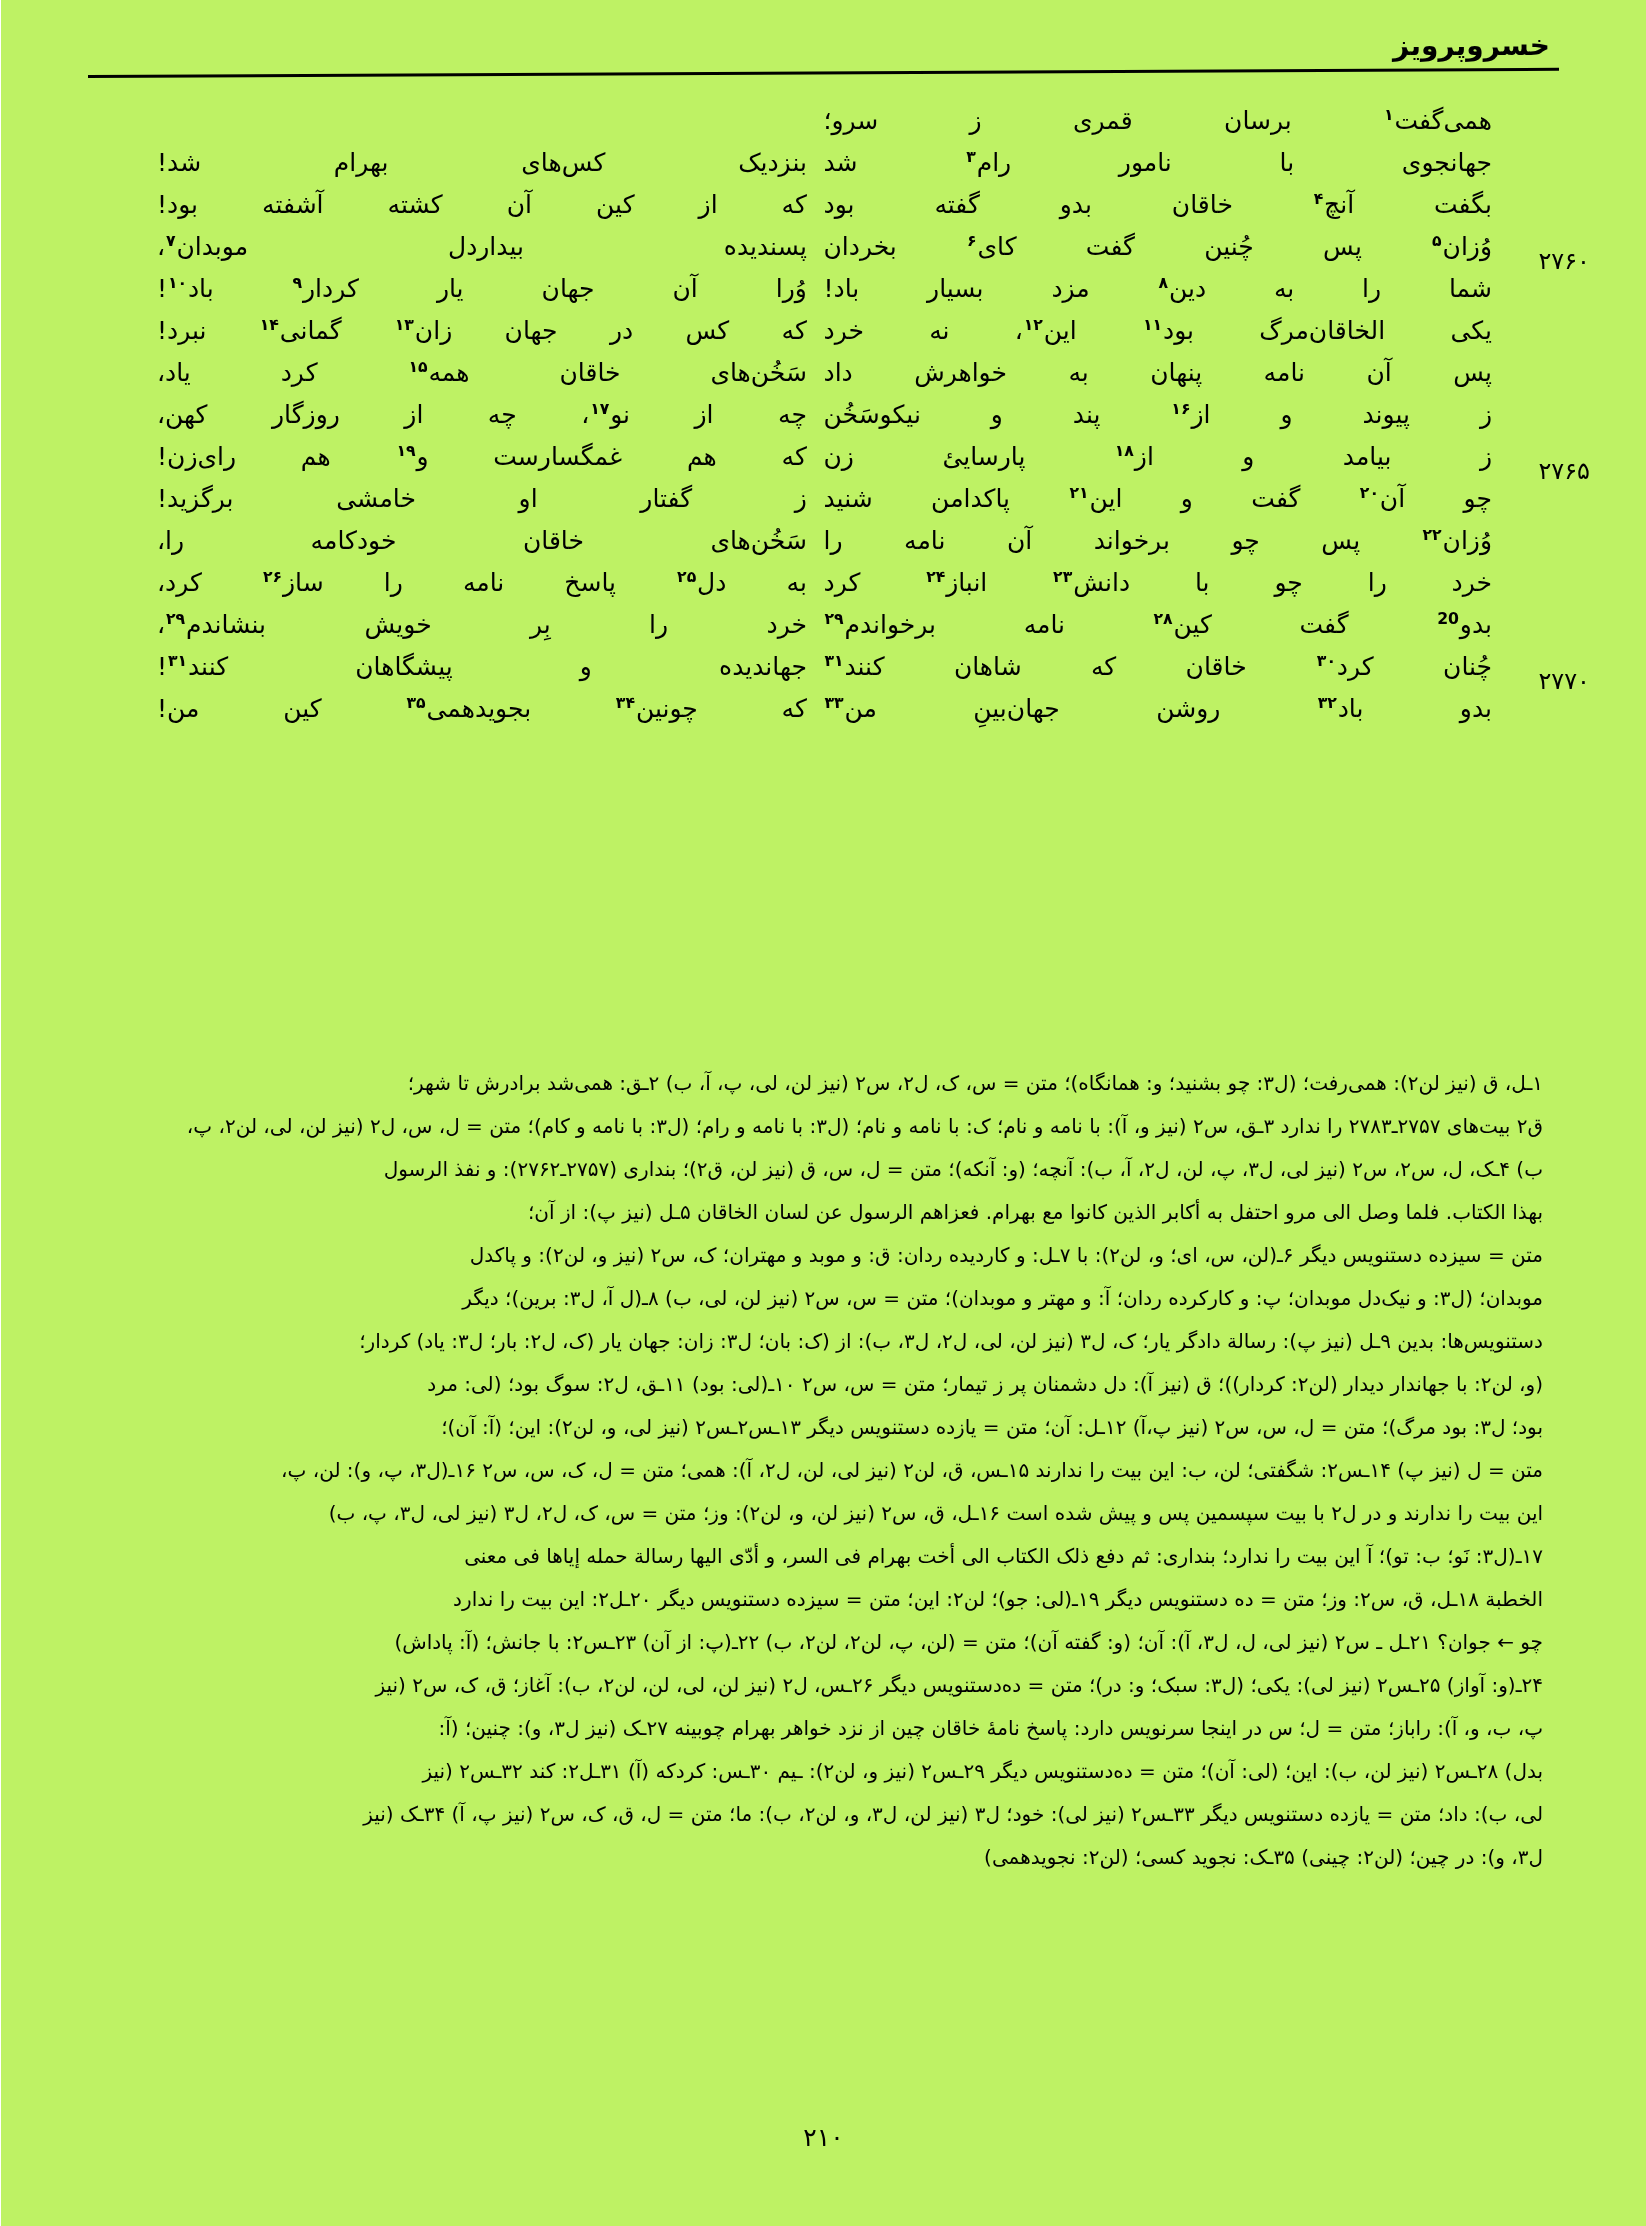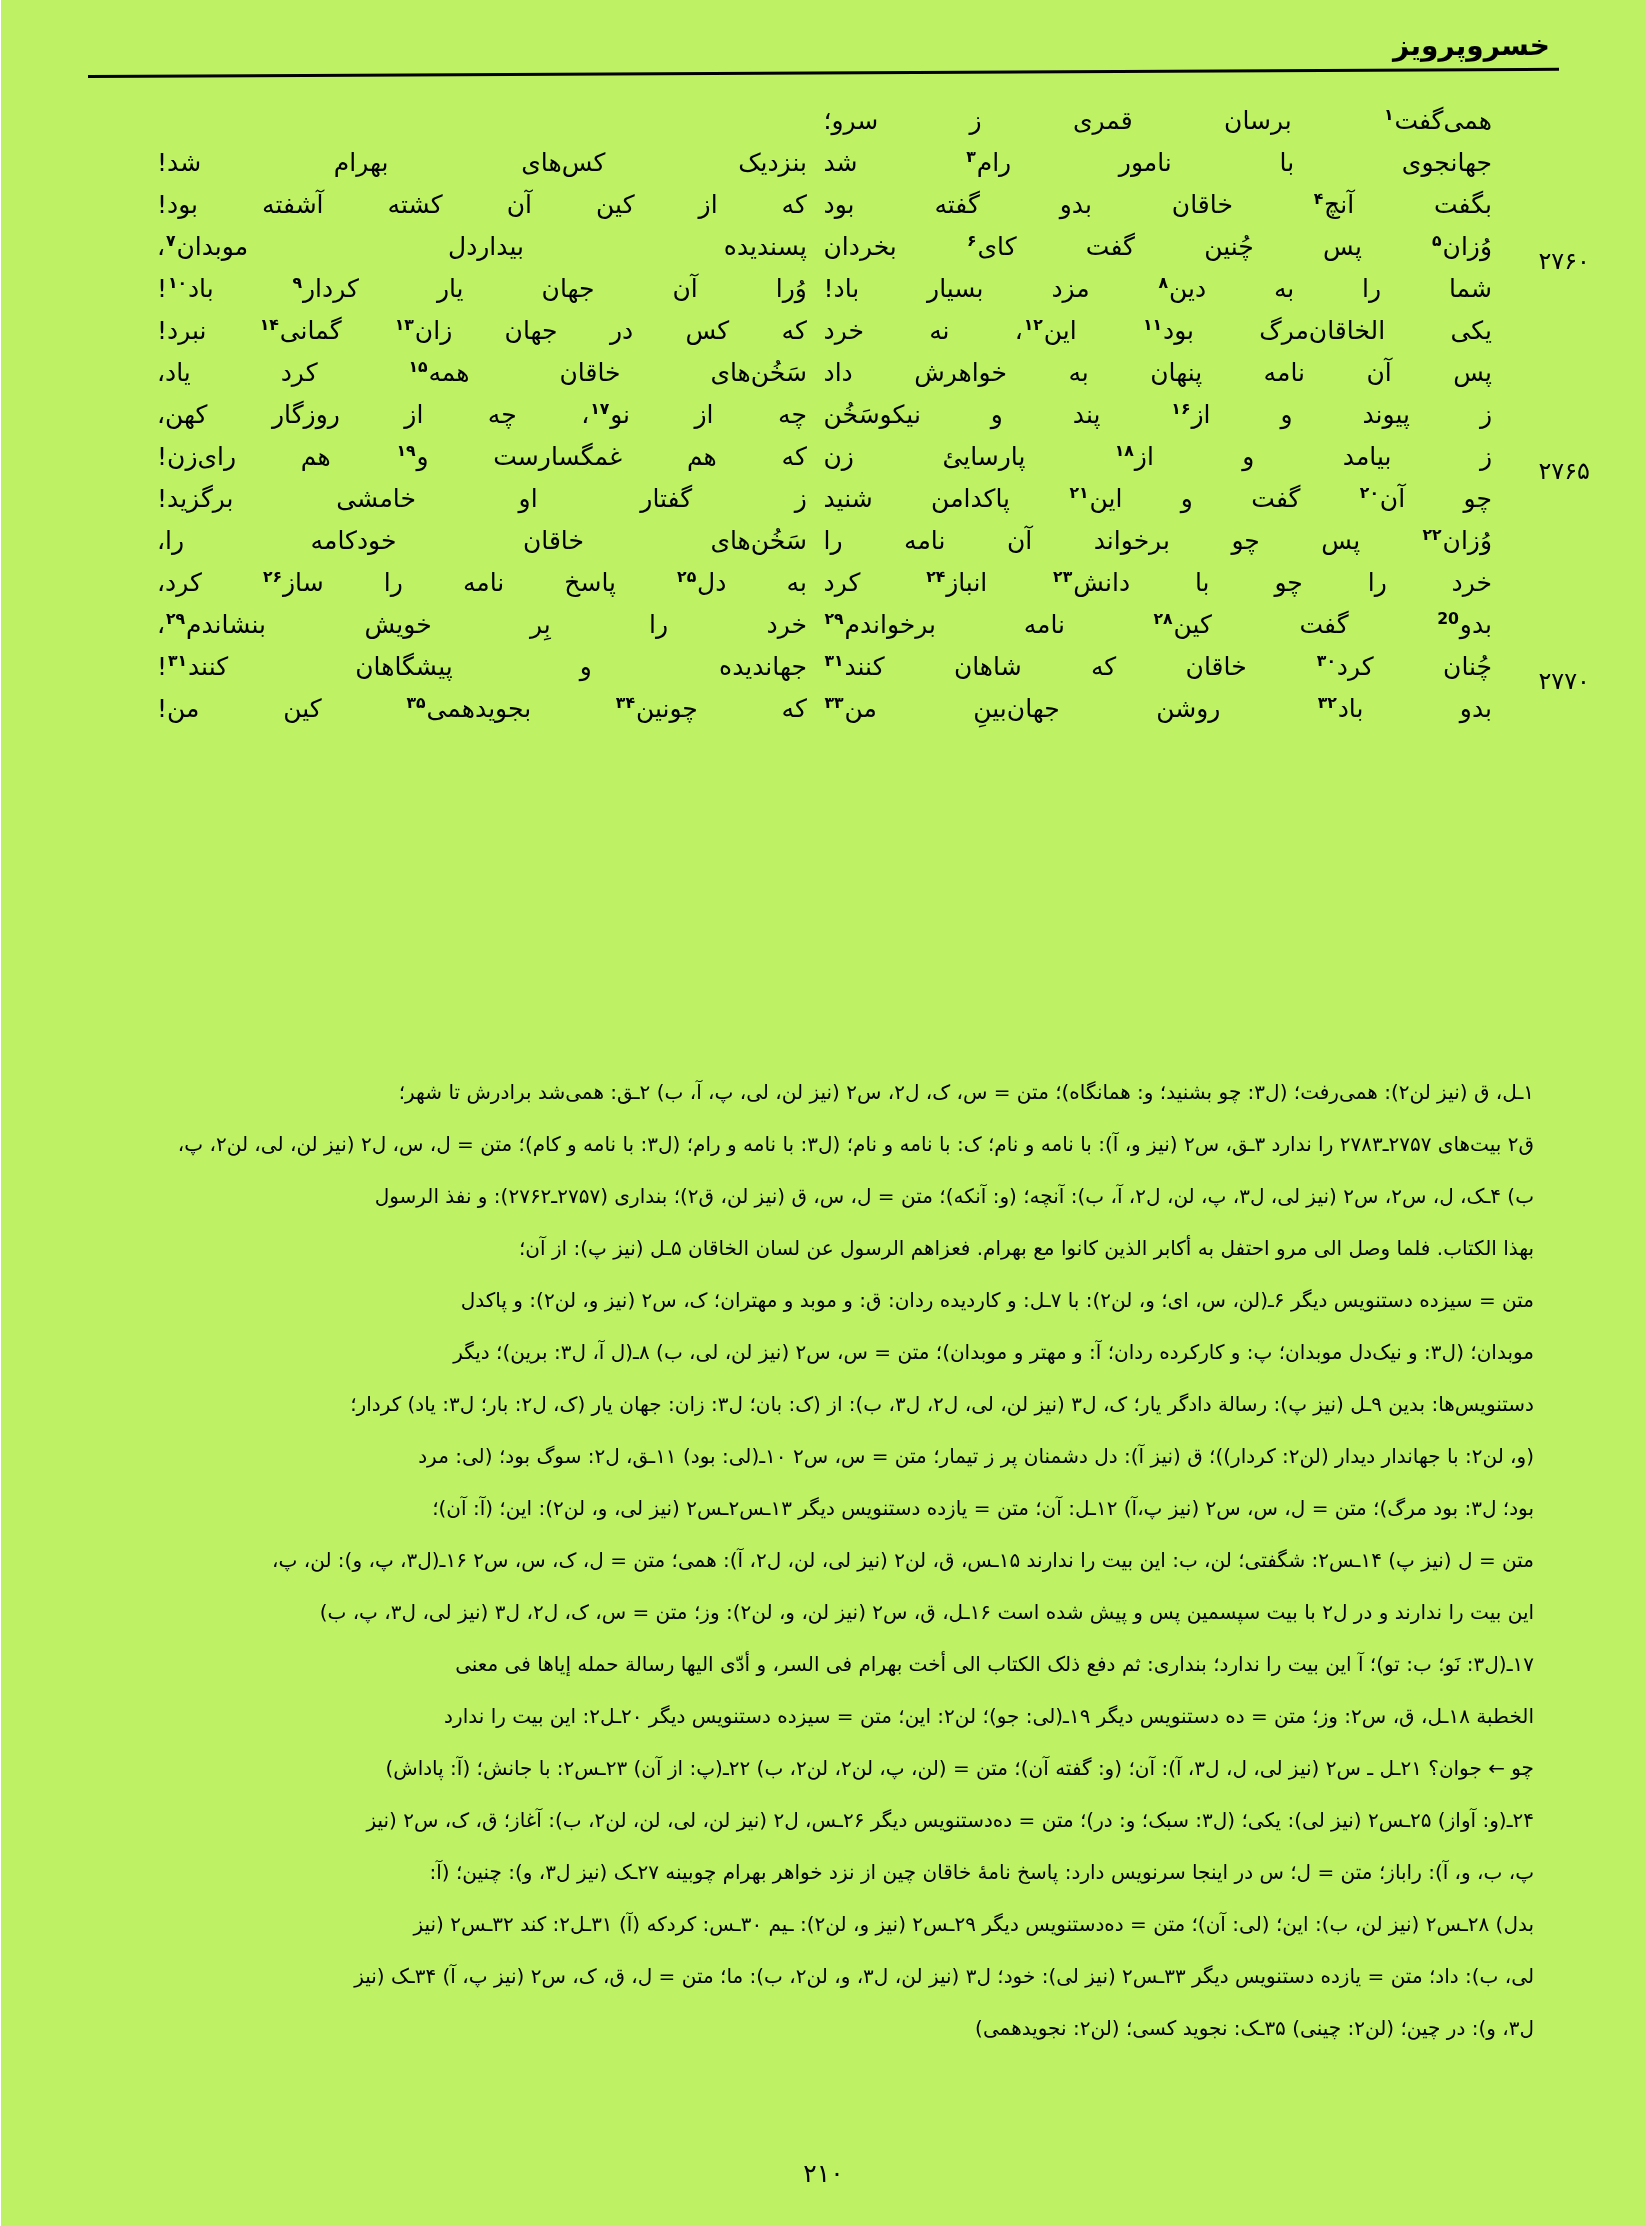--- a/index.html
+++ b/index.html
@@ -110,35 +110,34 @@
     top:1060px;
     left:100px;
     right:100px;
     font-size:20px;
     line-height:39px;
     text-align:justify;
     text-align-last:right;
     direction:rtl;
   }
   .apparatus p{
-    margin:13px;
+    margin:4px;
     text-align:justify;
     text-indent:0;
   }
   .apparatus .note{ white-space:normal; }
 
   
   .folio{
     position:absolute;
     left:0;right:0;
     top:2123px;
     text-align:center;
     font-size:25px;
     letter-spacing:0.9px;
-    margin-top:36px;
   }
 </style>
 </head>
 <body>
 
 <div class="page">
 
   <div class="runhead">
     <div class="title">خسروپرویز</div>
     <div class="rule"></div>

